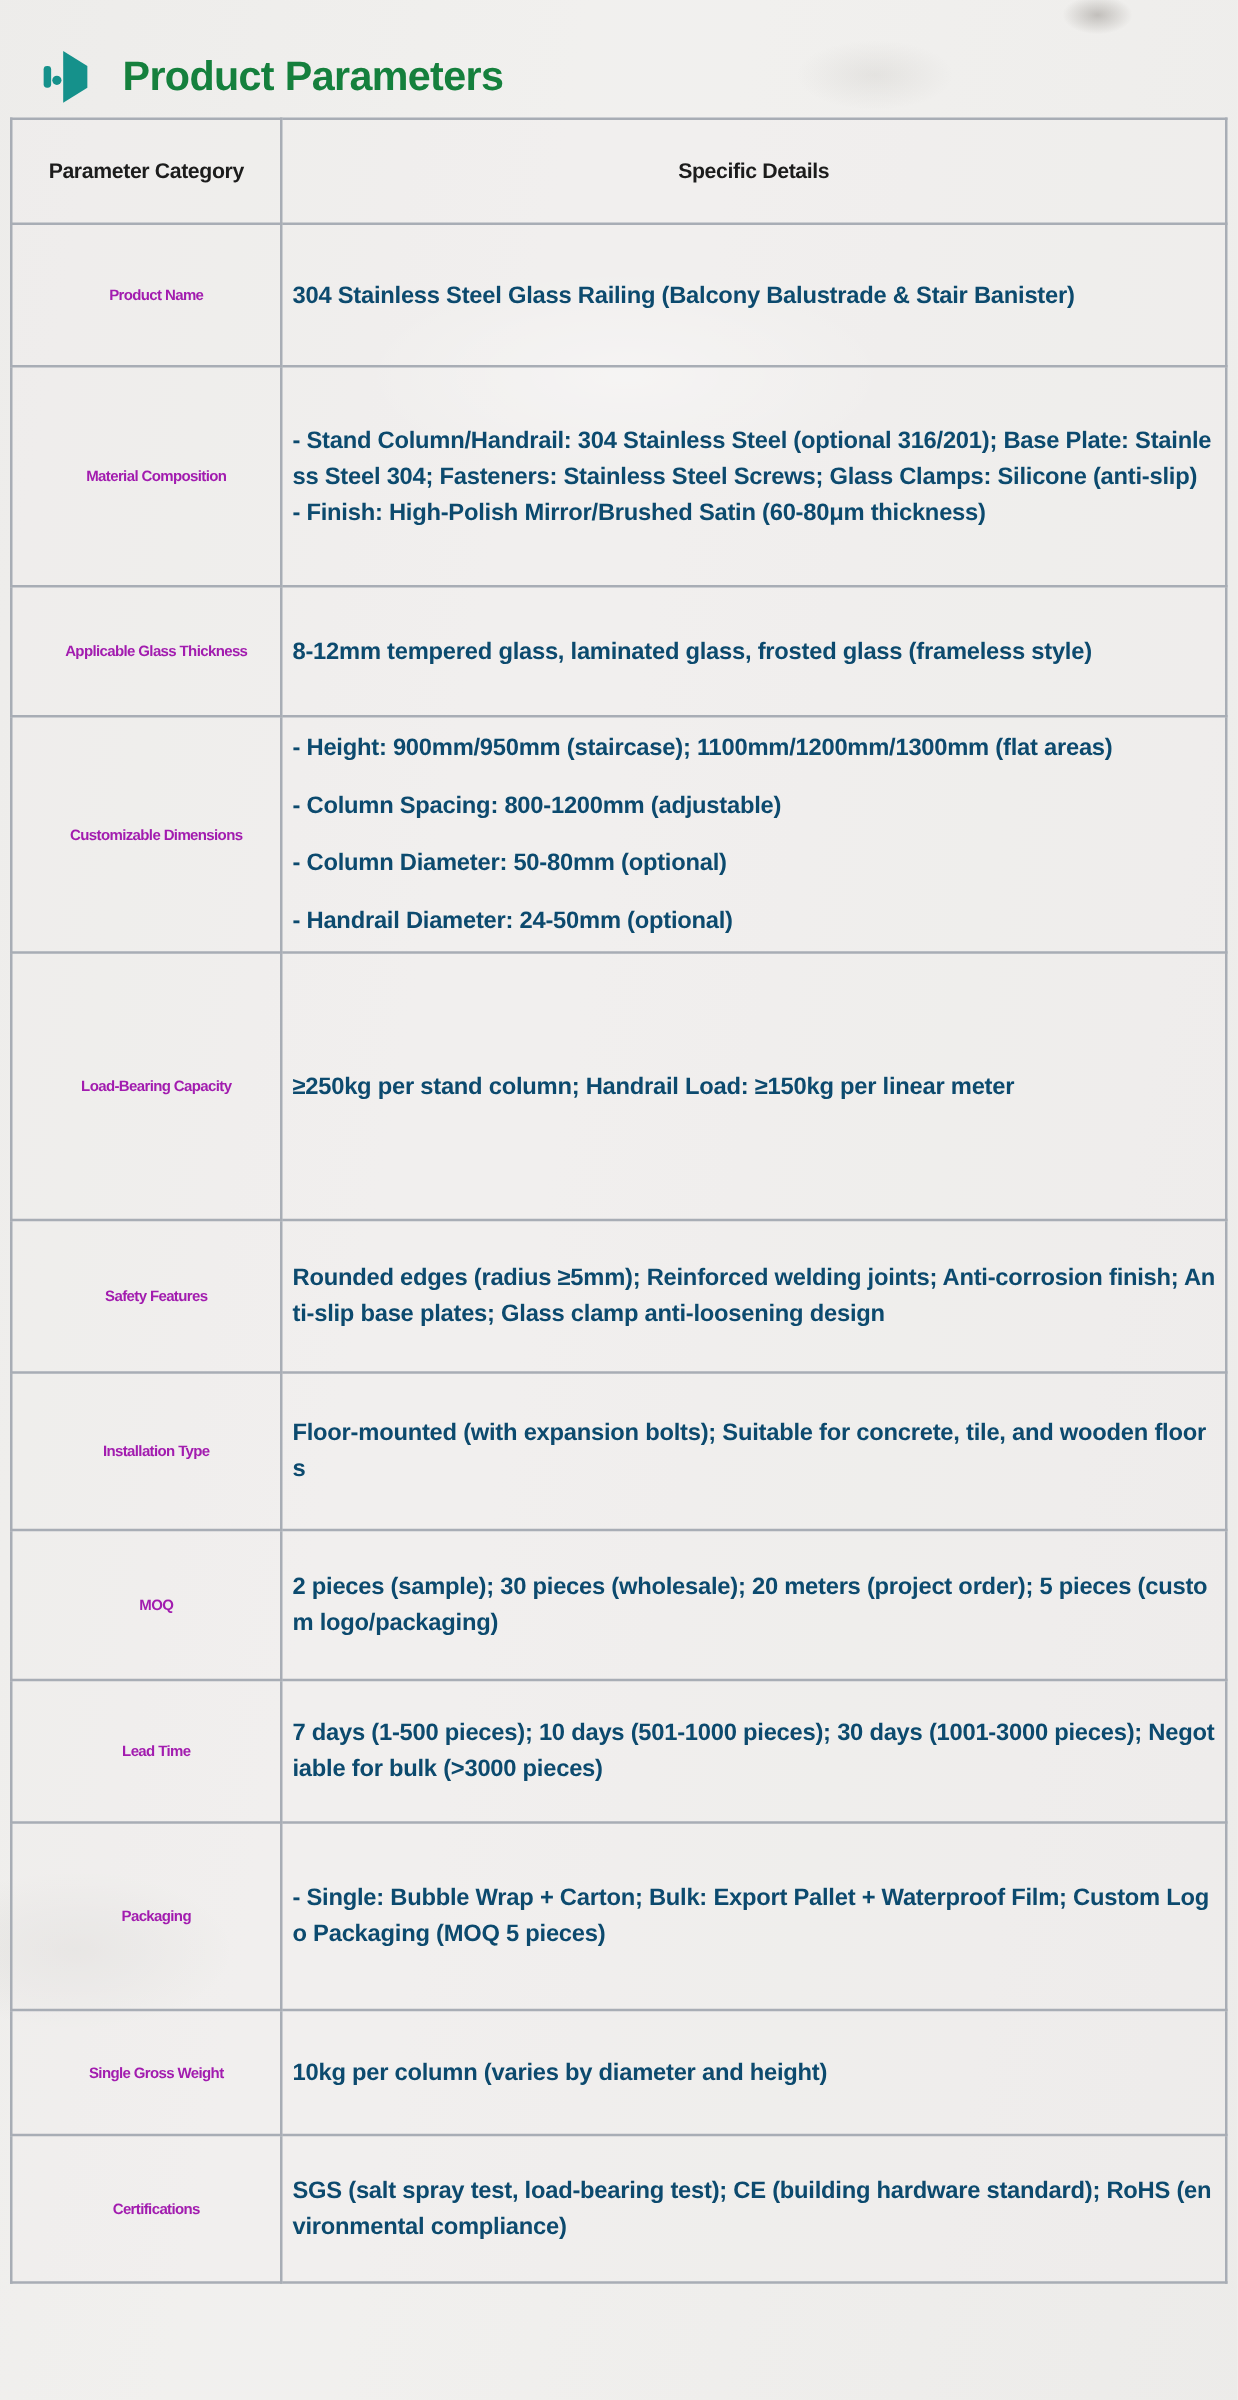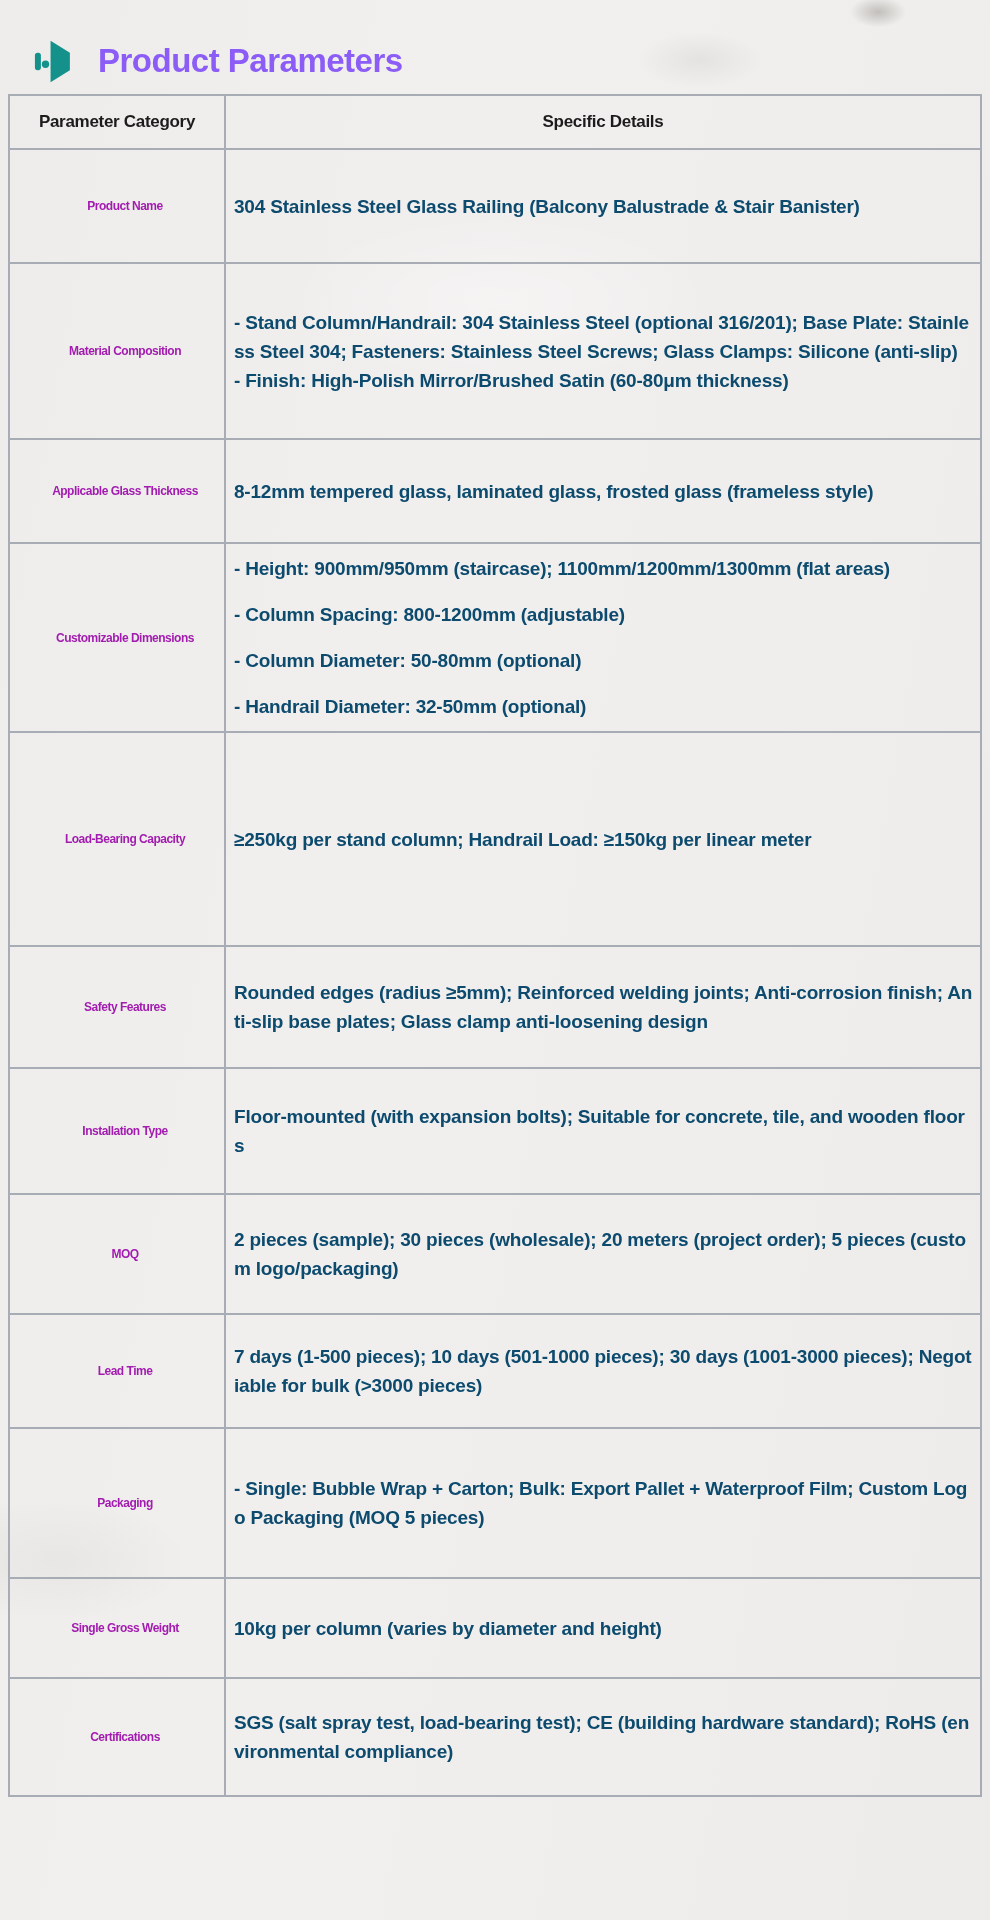--- a/index.html
+++ b/index.html
@@ -25,38 +25,38 @@
     gap: 14px;
     padding: 34px 0 0 34px;
     height: 88px;
   }
   .icon-wrap { width: 46px; height: 46px; flex: 0 0 auto; }
   .icon-wrap svg { width: 100%; height: 100%; display: block; }
   .page-title {
     font-size: 33px;
     font-weight: bold;
     letter-spacing: -0.5px;
-    color: #8b5cf6;
+    color: #15803d;
     padding-left: 4px;
   }
 
   table.params {
     border-collapse: collapse;
     margin: 6px 8px 0 8px;
     width: 974px;
     table-layout: fixed;
     background-color: rgba(240,239,237,0.35);
   }
   table.params td, table.params th {
     border: 2px solid #a8adb5;
     vertical-align: middle;
   }
   col.c-category { width: 216px; }
   thead th {
-    height: 54px;
+    height: 84px;
     font-size: 17px;
     font-weight: bold;
     text-align: center;
     letter-spacing: -0.3px;
     color: #1c1c1c;
     border-radius: 21px;
   }
   td.cell-category {
     text-align: center;
     font-size: 12px;
@@ -136,21 +136,21 @@
         <td class="cell-details">
           <div class="para">8-12mm tempered glass, laminated glass, frosted glass (frameless style)</div>
         </td>
       </tr>
       <tr>
         <td class="cell-category">Customizable Dimensions</td>
         <td class="cell-details">
           <div class="para">- Height: 900mm/950mm (staircase); 1100mm/1200mm/1300mm (flat areas)</div>
           <div class="para">- Column Spacing: 800-1200mm (adjustable)</div>
           <div class="para">- Column Diameter: 50-80mm (optional)</div>
-          <div class="para">- Handrail Diameter: 32-50mm (optional)</div>
+          <div class="para">- Handrail Diameter: 24-50mm (optional)</div>
         </td>
       </tr>
       <tr>
         <td class="cell-category">Load-Bearing Capacity</td>
         <td class="cell-details">
           <div class="para">≥250kg per stand column; Handrail Load: ≥150kg per linear meter</div>
         </td>
       </tr>
       <tr>
         <td class="cell-category">Safety Features</td>

